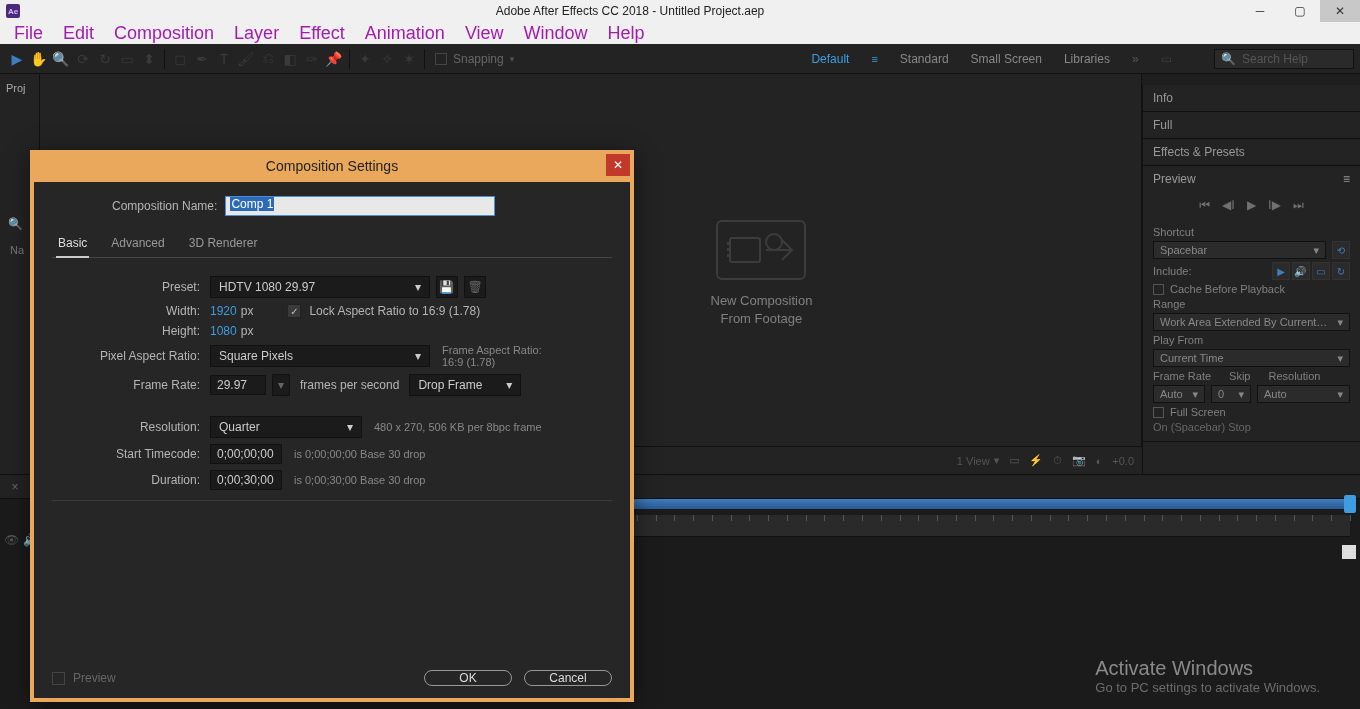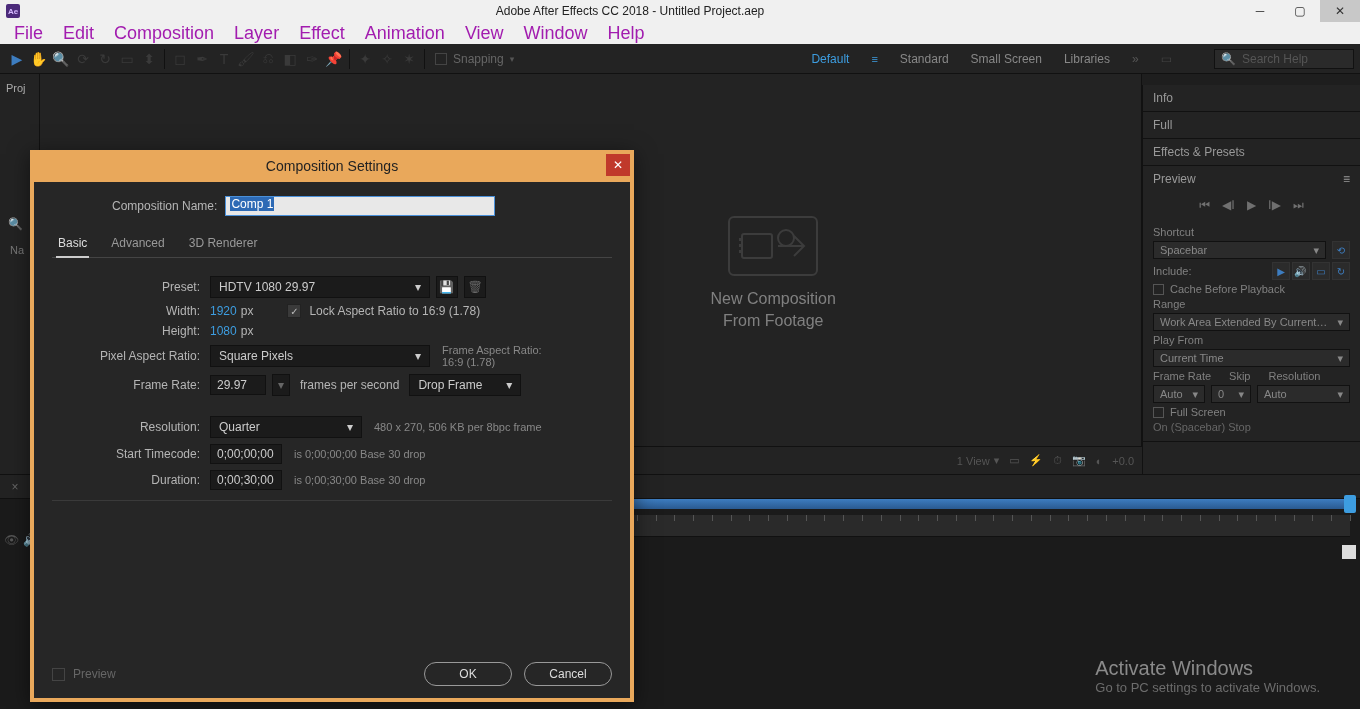--- a/index.html
+++ b/index.html
@@ -35,21 +35,21 @@
 
 .project-panel { position: absolute; left: 0; top: 0; width: 40px; height: 400px; background: #232323; border-right: 1px solid #111; }
 .project-tab { position: absolute; top: 8px; left: 6px; color: #aaa; font-size: 11px; }
 .proj-search { position: absolute; left: 6px; top: 140px; width: 20px; height: 20px; color: #555; display:flex; align-items:center; justify-content:center; }
 .proj-name { position: absolute; left: 10px; top: 170px; color: #777; font-size: 11px; }
 
 
 .footage-area { position: absolute; left: 40px; top: 0; right: 218px; height: 400px; background: #232323; border-right: 1px solid #111; display: flex; align-items: center; justify-content: center; gap: 120px; }
 .footage-btn { display: flex; flex-direction: column; align-items: center; gap: 12px; color: #6a6a6a; }
 .footage-btn .icon { width: 90px; height: 60px; border: 2px solid #3c3c3c; border-radius: 6px; display: flex; align-items: center; justify-content: center; color: #3c3c3c; position: relative; }
-.footage-btn .label { text-align: center; font-size: 16px; color: #808080; line-height: 1.4; }
+.footage-btn .label { text-align: center; font-size: 13px; color: #808080; line-height: 1.4; }
 
 
 .viewer-bar { position: absolute; left: 40px; right: 218px; top: 372px; height: 28px; background: #232323; border-top: 1px solid #111; display: flex; align-items: center; padding: 0 8px; gap: 10px; color: #555; font-size: 11px; }
 .viewer-bar .item { display: flex; align-items: center; gap: 4px; }
 
 
 .right-panels { position: absolute; right: 0; top: 11px; width: 218px; height: 400px; background: #232323; border-left: 1px solid #111; display: flex; flex-direction: column; }
 .rp-section { border-bottom: 1px solid #111; }
 .rp-head { padding: 6px 10px; color: #999; font-size: 12px; display: flex; justify-content: space-between; align-items: center; }
 .preview-ctrls { display: flex; justify-content: center; gap: 12px; padding: 6px 0 10px 0; color: #707070; font-size: 12px; }
@@ -103,21 +103,21 @@
 
 .hr { height: 1px; background: #3a3a3a; margin: 10px 0; }
 
 .swatch { width: 42px; height: 20px; background: #a9c5d6; border: 1px solid #111; margin-right: 10px; }
 .dropper { width: 20px; height: 20px; display:flex; align-items:center; justify-content:center; color:#ccc; margin-right: 10px; }
 
 .dialog-footer { display: flex; align-items: center; justify-content: space-between; padding-top: 18px; }
 .dlg-chk { display: flex; align-items: center; gap: 8px; color: #666; }
 .dlg-chk .box { width: 13px; height: 13px; border: 1px solid #444; }
 .dlg-buttons { display: flex; gap: 12px; }
-.dlg-btn { width: 88px; height: 24px; border: 1px solid #999; border-radius: 12px; display: flex; align-items: center; justify-content: center; color: #ddd; font-size: 12px; background: transparent; }
+.dlg-btn { width: 88px; height: 16px; border: 1px solid #999; border-radius: 12px; display: flex; align-items: center; justify-content: center; color: #ddd; font-size: 12px; background: transparent; }
 
 
 .watermark { position: absolute; right: 40px; bottom: 14px; text-align: left; color: #6c6c6c; }
 .watermark .big { font-size: 20px; color: #8a8a8a; }
 .watermark .small { font-size: 13px; }
 svg { display:block; }
 </style>
 </head>
 <body>
 

